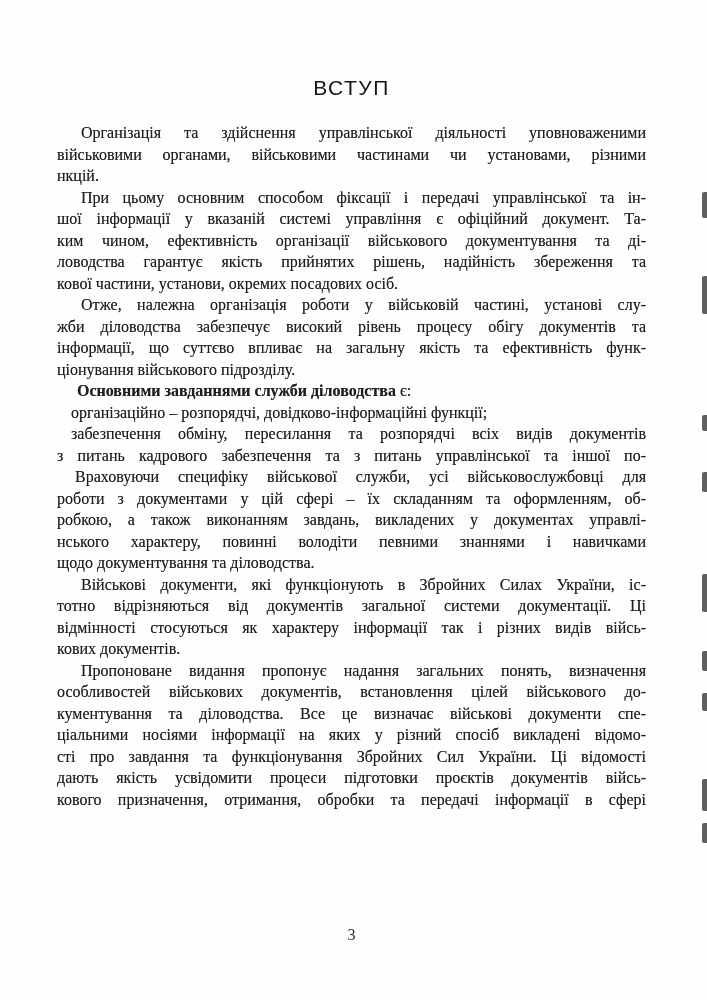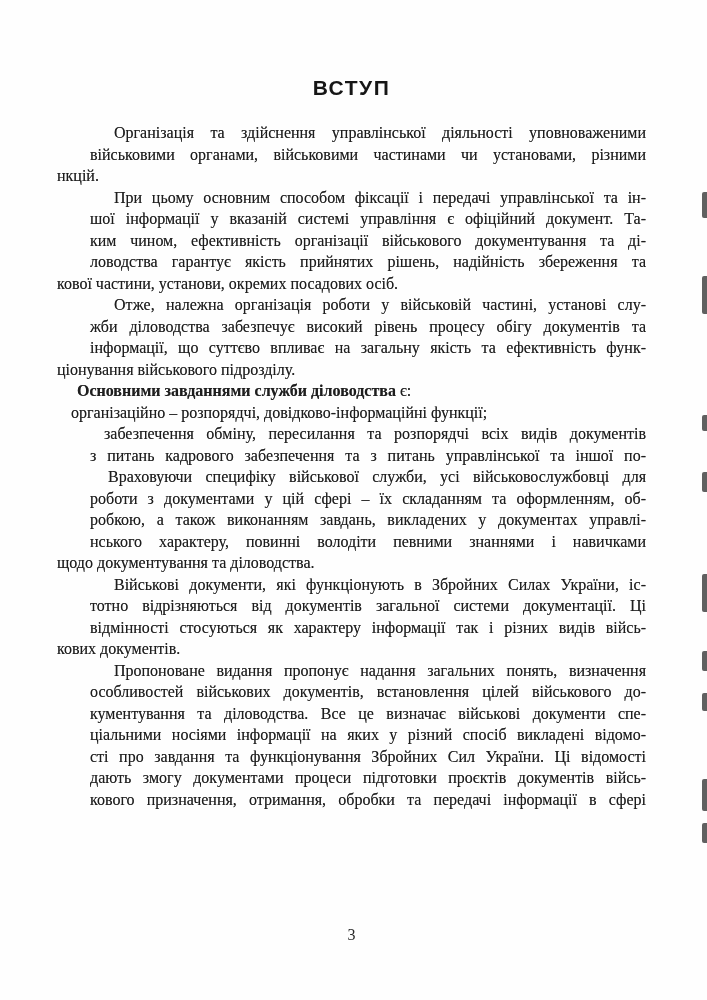--- a/index.html
+++ b/index.html
@@ -24,39 +24,38 @@
     position: absolute;
     left: 57px;
     top: 0;
     width: 589px;
   }
   .doc-title {
     margin-top: 76px;
     height: 22px;
     text-align: center;
     font-family: "Liberation Sans", sans-serif;
-    font-weight: bold;
+    font-weight: normal;
     font-size: 21px;
     letter-spacing: 1.5px;
     color: #161616;
   }
   .body-text {
     margin-top: 24px;
     text-shadow: 0 0 0.5px rgba(20,20,20,0.55);
   }
   .line {
     height: 21.5px;
     line-height: 21.5px;
     font-size: 16px;
     white-space: normal;
   }
   .line.jl {
     text-align: justify;
     text-align-last: justify;
-    margin-left: 33px;
   }
   .line.end {
     text-align: left;
   }
   .line b { font-weight: bold; }
   .pagenum {
     position: absolute;
     left: 57px;
     width: 589px;
     top: 926px;
@@ -121,21 +120,21 @@
           <div class="line jl">тотно відрізняються від документів загальної системи документації. Ці</div>
           <div class="line jl">відмінності стосуються як характеру інформації так і різних видів війсь-</div>
           <div class="line end">кових документів.</div>
         </div>
         <div>
           <div class="line jl" style="text-indent: 24px;">Пропоноване видання пропонує надання загальних понять, визначення</div>
           <div class="line jl">особливостей військових документів, встановлення цілей військового до-</div>
           <div class="line jl">кументування та діловодства. Все це визначає військові документи спе-</div>
           <div class="line jl">ціальними носіями інформації на яких у різний спосіб викладені відомо-</div>
           <div class="line jl">сті про завдання та функціонування Збройних Сил України. Ці відомості</div>
-          <div class="line jl">дають змогу документами процеси підготовки проєктів документів війсь-</div>
+          <div class="line jl">дають якість усвідомити процеси підготовки проєктів документів війсь-</div>
           <div class="line jl">кового призначення, отримання, обробки та передачі інформації в сфері</div>
         </div>
       </div>
   </div>
 
   <div class="pagenum">3</div>
 
   <div id="artifacts">
       <div class="edge-mark" style="top: 192px; height: 26px;"></div>
       <div class="edge-mark" style="top: 276px; height: 38px;"></div>

